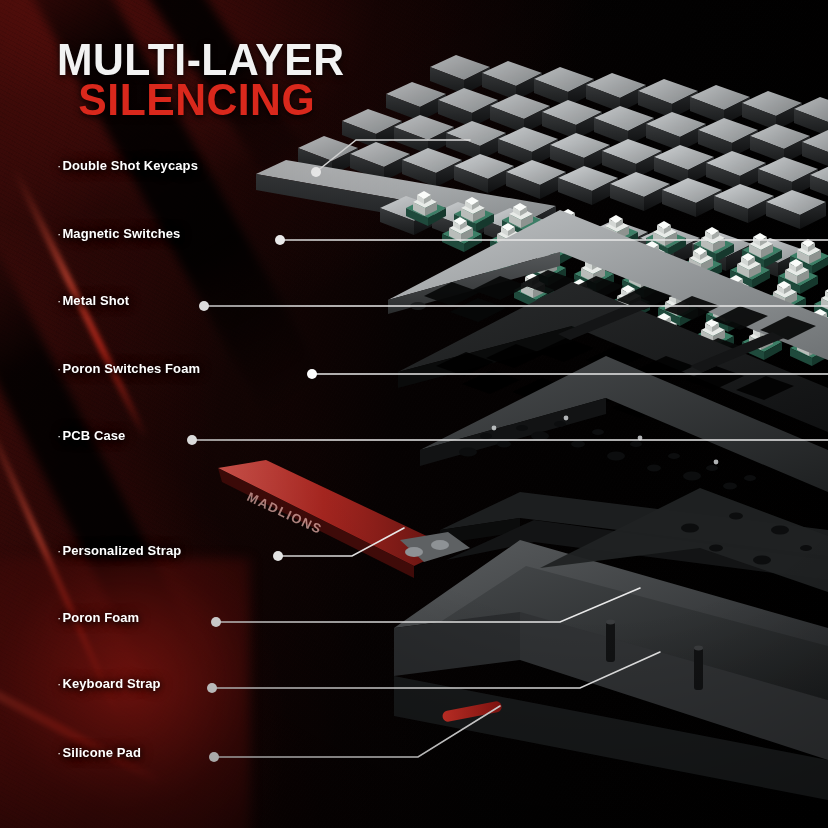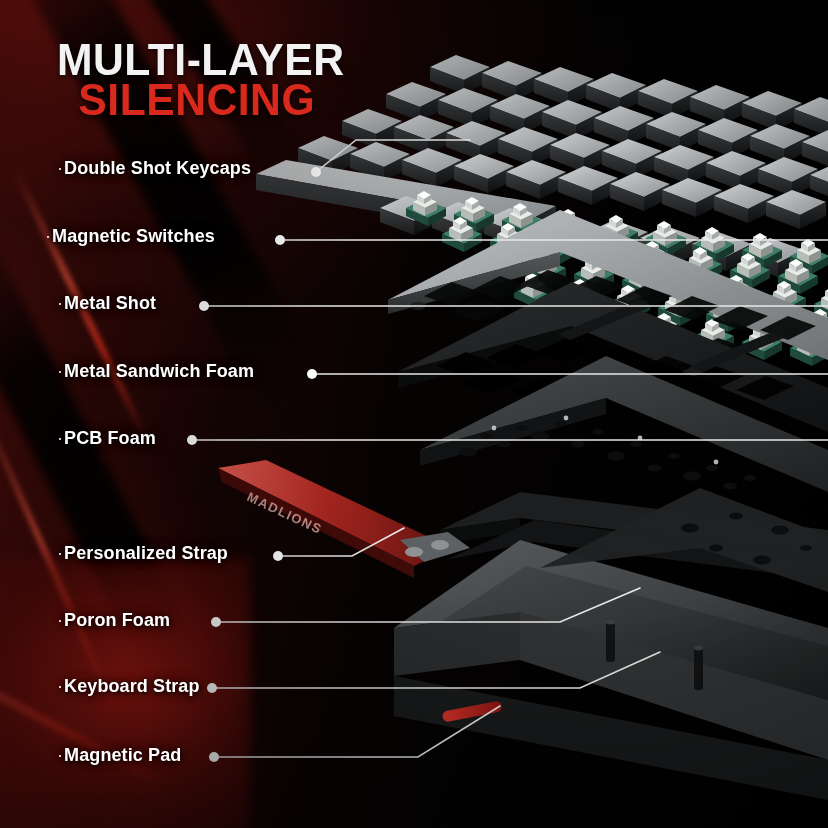--- a/index.html
+++ b/index.html
@@ -54,21 +54,21 @@
     font-weight:700;font-size:44px;letter-spacing:.5px;
     font-stretch:condensed;display:block;white-space:nowrap;
     transform:scaleX(.97);transform-origin:left center;
   }
   .title .l1{color:#f2f2f2;text-shadow:0 2px 7px rgba(0,0,0,.85);}
   .title .l2{color:#d9281c;text-shadow:0 2px 7px rgba(0,0,0,.85);padding-left:22px;}
 
   
   .lbl{
     position:absolute;white-space:nowrap;color:#fff;
-    font-size:18px;font-weight:600;letter-spacing:.1px;
+    font-size:13px;font-weight:600;letter-spacing:.1px;
     text-shadow:0 1px 5px rgba(0,0,0,.95),0 0 12px rgba(0,0,0,.8);
   }
   .lbl .dotpfx{opacity:.9;font-weight:400;margin-right:1px;}
 
   
   #leaders{position:absolute;inset:0;pointer-events:none;}
 
   
   .art{position:absolute;inset:0;pointer-events:none;}
 </style>
@@ -427,22 +427,22 @@
   </svg>
 
   <div class="vignette"></div>
 
   <div class="title">
     <span class="l1">MULTI-LAYER</span>
     <span class="l2">SILENCING</span>
   </div>
 
   <div class="lbl" style="left:57px;top:158px"><span class="dotpfx">·</span><span>Double Shot Keycaps</span></div>
-  <div class="lbl" style="left:45px;top:226px"><span class="dotpfx">·</span><span>Magnetic Switches</span></div>
+  <div class="lbl" style="left:57px;top:226px"><span class="dotpfx">·</span><span>Magnetic Switches</span></div>
   <div class="lbl" style="left:57px;top:293px"><span class="dotpfx">·</span><span>Metal Shot</span></div>
-  <div class="lbl" style="left:57px;top:361px"><span class="dotpfx">·</span><span>Metal Sandwich Foam</span></div>
-  <div class="lbl" style="left:57px;top:428px"><span class="dotpfx">·</span><span>PCB Foam</span></div>
+  <div class="lbl" style="left:57px;top:361px"><span class="dotpfx">·</span><span>Poron Switches Foam</span></div>
+  <div class="lbl" style="left:57px;top:428px"><span class="dotpfx">·</span><span>PCB Case</span></div>
   <div class="lbl" style="left:57px;top:610px"><span class="dotpfx">·</span><span>Poron Foam</span></div>
   <div class="lbl" style="left:57px;top:543px"><span class="dotpfx">·</span><span>Personalized Strap</span></div>
   <div class="lbl" style="left:57px;top:676px"><span class="dotpfx">·</span><span>Keyboard Strap</span></div>
-  <div class="lbl" style="left:57px;top:745px"><span class="dotpfx">·</span><span>Magnetic Pad</span></div>
+  <div class="lbl" style="left:57px;top:745px"><span class="dotpfx">·</span><span>Silicone Pad</span></div>
 
 </div>
 
 </body></html>

